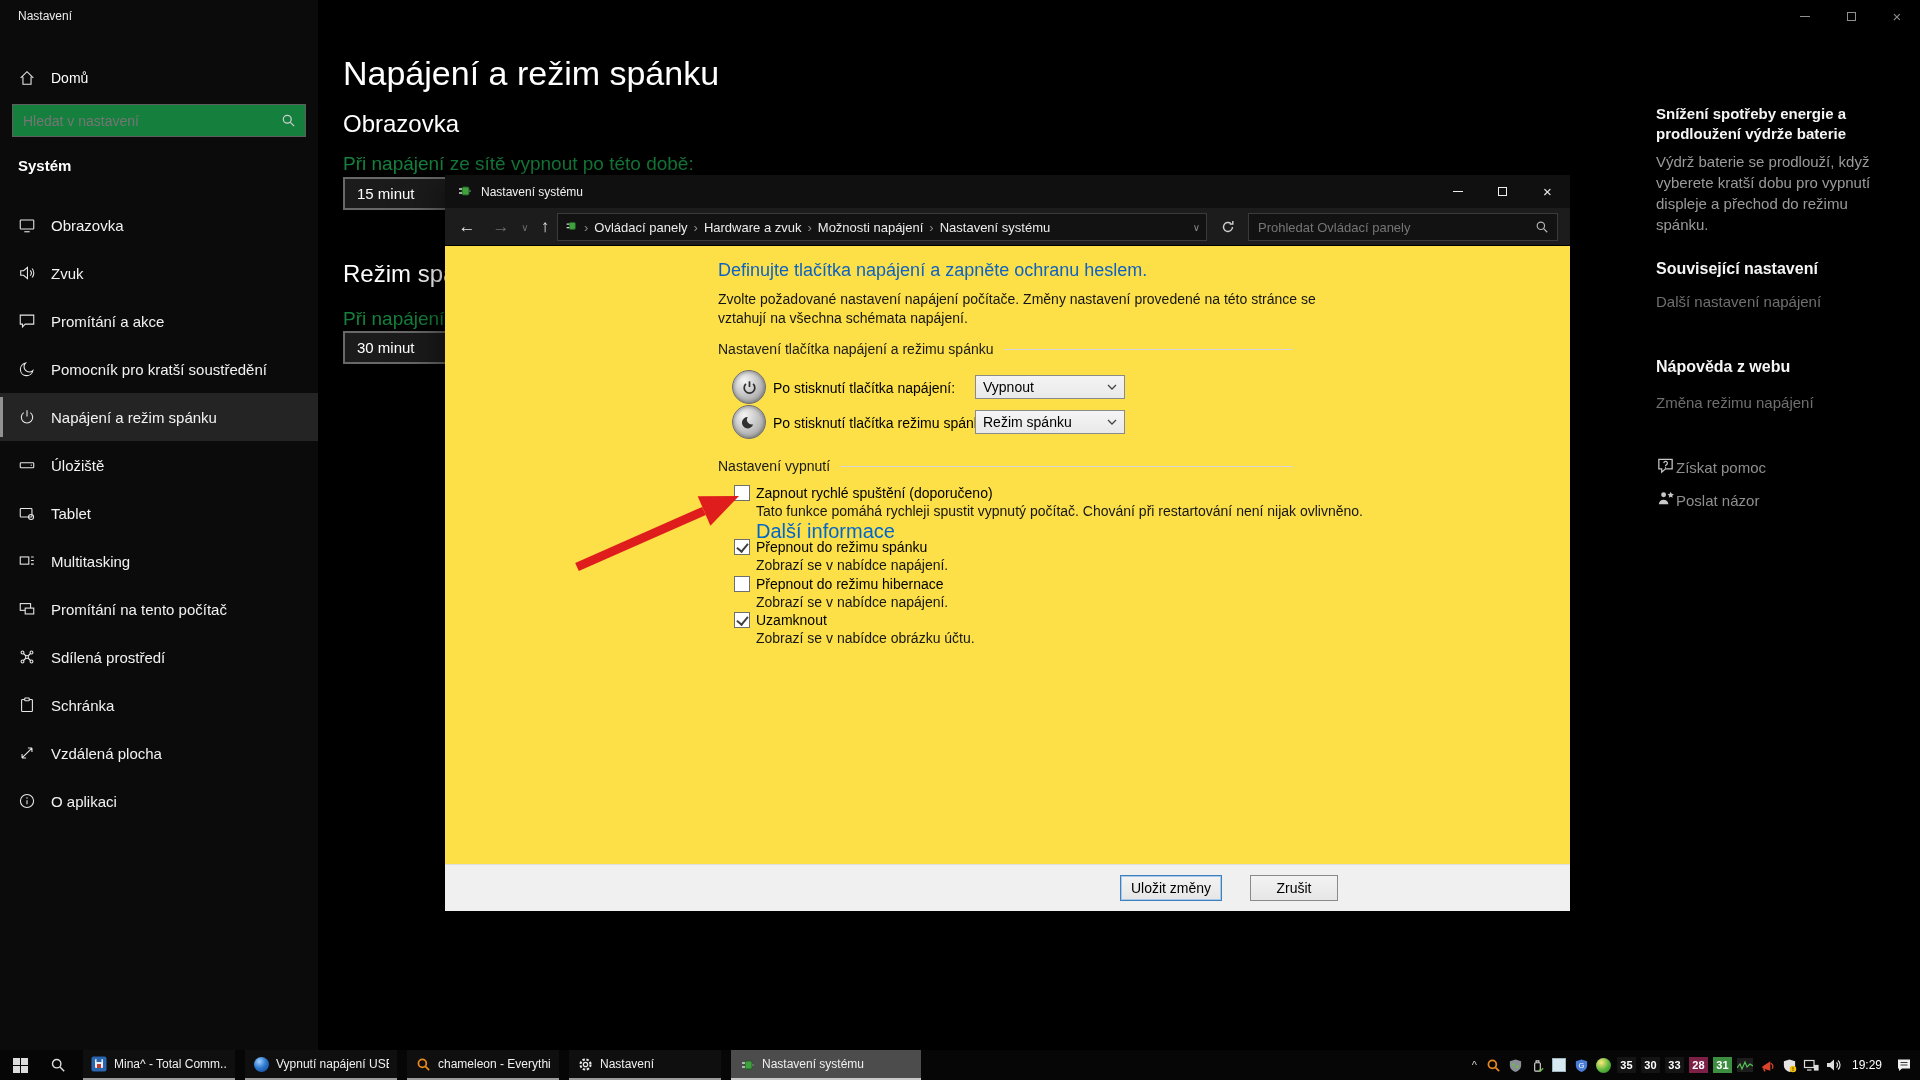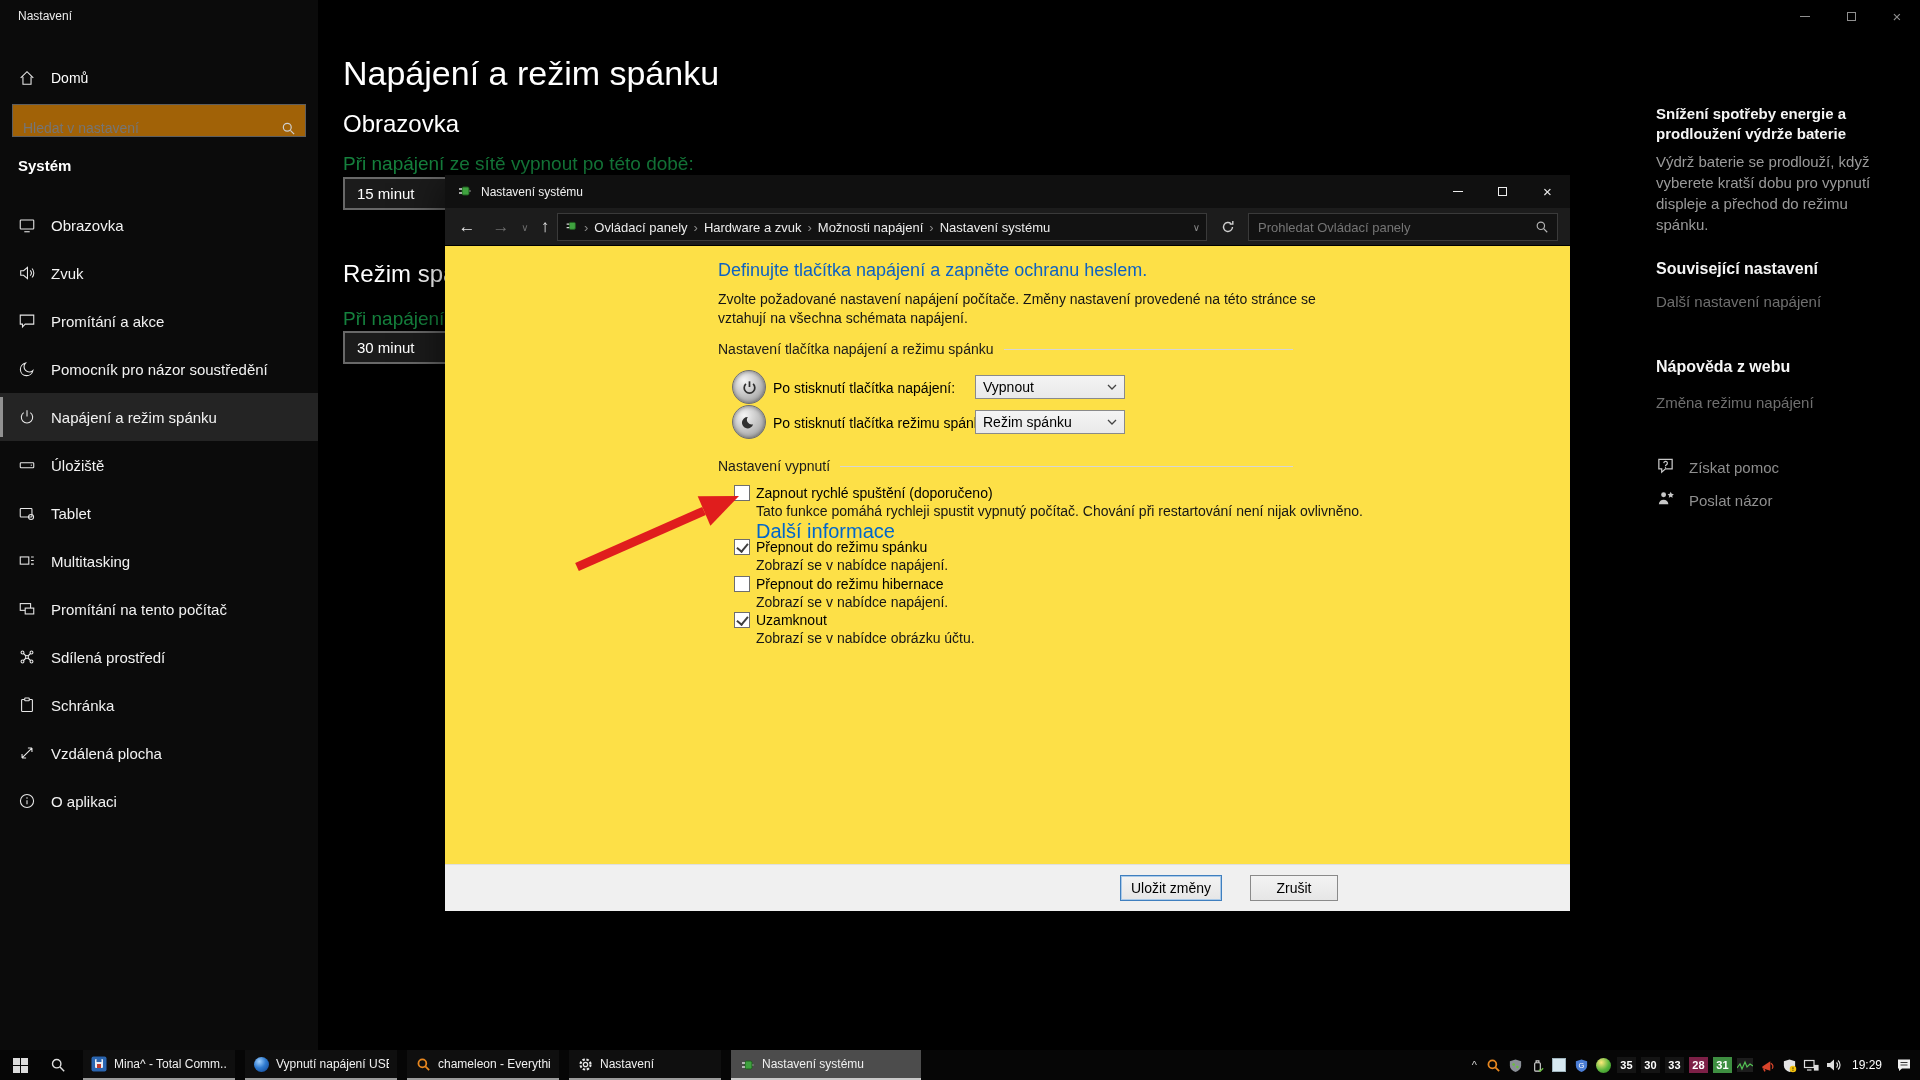--- a/index.html
+++ b/index.html
@@ -11,21 +11,21 @@
   .app-title{position:absolute;left:18px;top:9px;font-size:12px;color:#ececec}
   .win-ctrls{position:absolute;right:0;top:0;display:flex}
   .win-btn{width:46px;height:32px;display:flex;align-items:center;justify-content:center;color:#8f8f8f}
   .win-btn .mini{width:10px;border-top:1px solid #8f8f8f}
   .win-btn .maxi{width:9px;height:9px;border:1px solid #8f8f8f}
   .win-btn .x{font-size:15px;line-height:1}
 
   .sidebar{position:absolute;left:0;top:0;bottom:0;width:318px;background:#0b0b0b}
   .home-row{position:absolute;left:0;top:56px;width:100%;height:44px;display:flex;align-items:center;gap:15px;padding-left:18px}
   .home-row span{font-size:15px}
-  .sb-search{position:absolute;left:12px;top:104px;width:294px;height:33px;background:#a16207;border:1px solid #5e5e5e;display:flex;align-items:flex-end}
+  .sb-search{position:absolute;left:12px;top:104px;width:294px;height:33px;background:#15803d;border:1px solid #5e5e5e;display:flex;align-items:center}
   .sb-search input{flex:1;background:transparent;border:none;outline:none;color:#d9d9d9;font-size:14px;padding:0 10px;font-family:"Liberation Sans",sans-serif}
   .sb-search .mag{margin-right:9px;display:flex}
   .sb-section{position:absolute;left:18px;top:157px;font-size:15px;font-weight:bold;color:#fff}
   .sb-items{position:absolute;left:0;top:201px;width:100%}
   .sb-item{position:relative;height:48px;display:flex;align-items:center;gap:15px;padding-left:18px;cursor:default}
   .sb-item .lbl{font-size:15px;color:#f2f2f2;white-space:nowrap}
   .sb-item.selected{background:#242424}
   .sb-item.selected::before{content:"";position:absolute;left:0;top:4px;bottom:4px;width:3px;background:#919191}
   .sb-ic{width:18px;height:18px;flex:0 0 18px;display:flex}
 
@@ -34,21 +34,21 @@
   .h2{position:absolute;font-size:24px;font-weight:300;color:#fff;white-space:nowrap}
   .flabel{position:absolute;font-size:19px;color:#15803d;white-space:nowrap}
   .dselect{position:absolute;width:214px;height:33px;background:#1b1b1b;border:2px solid #686868;display:flex;align-items:center;justify-content:space-between;padding:0 12px;font-size:15px;color:#fff}
   .dselect .chev{color:#cfcfcf;font-size:11px}
 
   .right-panel{position:absolute;right:0;top:32px;width:264px;bottom:0}
   .rp-title{position:absolute;left:0;top:72px;width:240px;font-size:15px;font-weight:bold;line-height:20px;color:#f5f5f5}
   .rp-body{position:absolute;left:0;top:119px;width:248px;font-size:15px;line-height:21px;color:#9a9a9a}
   .rp-h{position:absolute;left:0;font-size:16px;font-weight:bold;color:#f5f5f5}
   .rp-link{position:absolute;left:0;font-size:15px;color:#6f6f6f;cursor:pointer}
-  .rp-act{position:absolute;display:flex;align-items:center;gap:14px;color:#8f8f8f;font-size:15px;cursor:pointer}
+  .rp-act{position:absolute;display:flex;align-items:center;gap:1px;color:#8f8f8f;font-size:15px;cursor:pointer}
 
   
   .dlg{position:absolute;left:445px;top:175px;width:1125px;height:736px;background:#fff;box-shadow:0 8px 40px rgba(0,0,0,.65)}
   .dlg-tb{position:absolute;left:0;top:0;right:0;height:33px;background:#101010;display:flex;align-items:center;padding-left:11px;gap:9px}
   .dlg-tb .t{font-size:12px;color:#f0f0f0}
   .dlg-ctrls{position:absolute;right:0;top:0;display:flex}
   .dlg-btn{width:45px;height:33px;display:flex;align-items:center;justify-content:center;color:#ededed}
   .dlg-btn .mini{width:10px;border-top:1px solid #ededed}
   .dlg-btn .maxi{width:9px;height:9px;border:1px solid #ededed}
   .dlg-btn .x{font-size:15px}
@@ -171,21 +171,21 @@
             </svg>
           </span>
         <span class="lbl">Promítání a akce</span>
       </div>
       <div class="sb-item">
         <span class="sb-ic">
             <svg viewBox="0 0 20 20" width="18" height="18" fill="none" stroke="#e8e8e8" stroke-width="1.2">
               <path d="M16.5 11.7 A7 7 0 1 1 8.3 3.5 a5.8 5.8 0 0 0 8.2 8.2 Z"></path>
             </svg>
           </span>
-        <span class="lbl">Pomocník pro názor soustředění</span>
+        <span class="lbl">Pomocník pro kratší soustředění</span>
       </div>
       <div class="sb-item selected">
         <span class="sb-ic">
             <svg viewBox="0 0 20 20" width="18" height="18" fill="none" stroke="#e8e8e8" stroke-width="1.2">
               <path d="M10 2.5 v7"></path>
               <path d="M6.3 5.2 a6.3 6.3 0 1 0 7.4 0"></path>
             </svg>
           </span>
         <span class="lbl">Napájení a režim spánku</span>
       </div>

